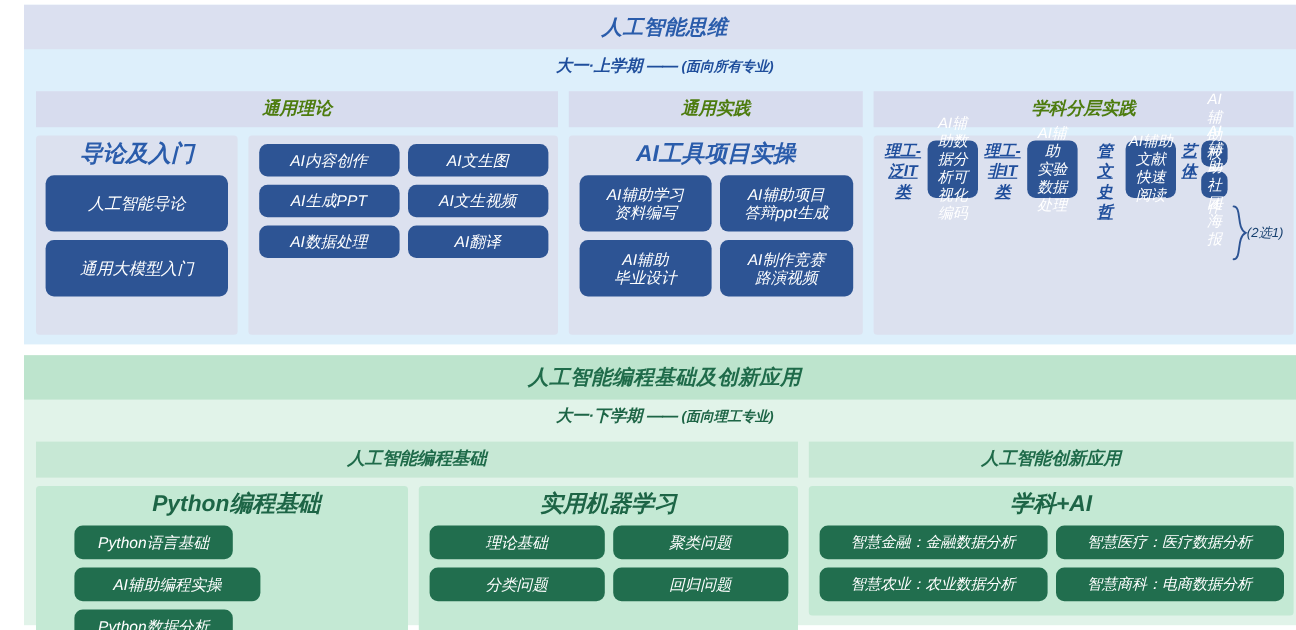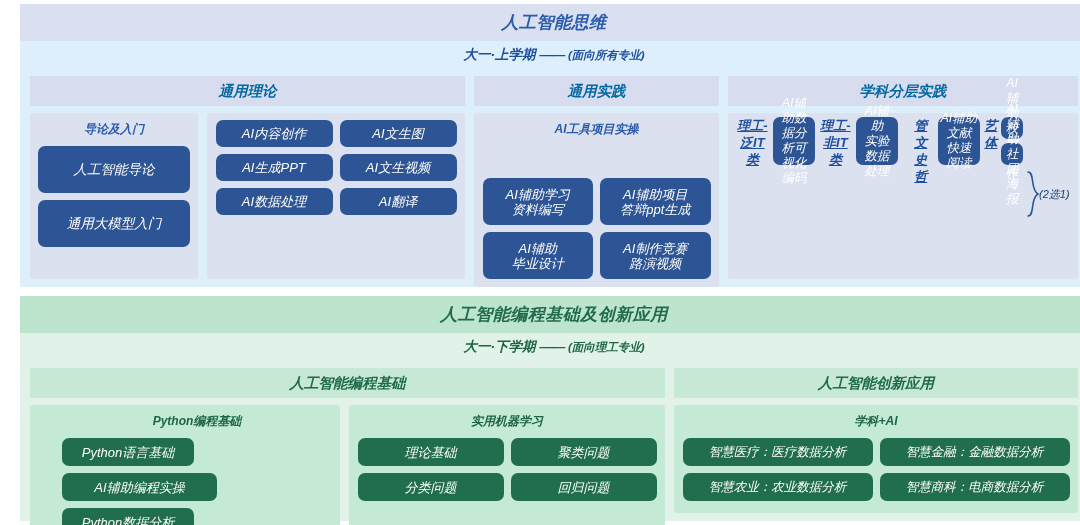--- a/index.html
+++ b/index.html
@@ -28,50 +28,50 @@
   
   .blue-panel{top:4px;height:283px;background:#ddeffb;}
   .blue-panel .panel-title{background:#dbe0f0;color:#2a5cab;}
   .blue-panel .panel-sub{color:#1f4e9c;}
 
   .cols{position:absolute;left:10px;right:10px;top:72px;bottom:8px;display:flex;gap:9px;}
   .col{display:flex;flex-direction:column;}
   .col-head{
     height:30px;line-height:30px;text-align:center;
     font-weight:bold;font-size:14.5px;
-    background:#d7dcee;color:#0369a1;margin-bottom:7px;
+    background:#d7dcee;color:#4d7c0f;margin-bottom:7px;
   }
   .col-body{flex:1;display:flex;gap:9px;}
 
   .group{
     background:#dce1ef;border-radius:3px;
     padding:7px 8px 8px;box-sizing:border-box;
     display:flex;flex-direction:column;
   }
   .group-title{
-    text-align:center;font-weight:bold;font-size:12px;
+    text-align:center;font-weight:bold;font-size:19px;
     color:#2a5cab;margin-bottom:8px;line-height:18px;
   }
   .chips{display:flex;flex-wrap:wrap;gap:7px;justify-content:center;align-content:flex-start;flex:1;}
   .chip{
     background:#2d5494;color:#ffffff;border-radius:7px;
     font-size:13px;line-height:15px;
     display:flex;align-items:center;justify-content:center;
     text-align:center;box-sizing:border-box;padding:2px 4px;
     font-weight:normal;
   }
 
   
   .g-intro{width:168px;}
   .g-intro .chip{width:100%;height:47px;font-size:13.5px;}
   .g-tools{flex:1;}
   .g-tools .chip{width:calc(50% - 4px);height:27px;}
 
   
-  .g-proj{flex:1;gap:32px;}
+  .g-proj{flex:1;}
   .g-proj .chip{width:calc(50% - 4px);height:47px;}
 
   
   .g-layer{flex:1;padding-top:4px;}
   .layer-grid{display:flex;gap:10px;flex:1;}
   .layer-cell{flex:1;display:flex;flex-direction:row;gap:4px;}
   .layer-label{
     text-align:center;font-weight:bold;font-size:13px;color:#1f4e9c;
     text-decoration:underline;line-height:17px;
   }
@@ -233,22 +233,22 @@
           </div>
         </div>
       </div>
 
       <div class="col" style="flex:1">
         <div class="col-head">人工智能创新应用</div>
         <div class="col-body">
           <div class="group g-ai">
             <div class="group-title">学科+AI</div>
             <div class="chips">
+              <div class="chip">智慧金融：金融数据分析</div>
               <div class="chip">智慧医疗：医疗数据分析</div>
-              <div class="chip">智慧金融：金融数据分析</div>
               <div class="chip">智慧农业：农业数据分析</div>
               <div class="chip">智慧商科：电商数据分析</div>
             </div>
           </div>
         </div>
       </div>
 
     </div>
   </section>
 

